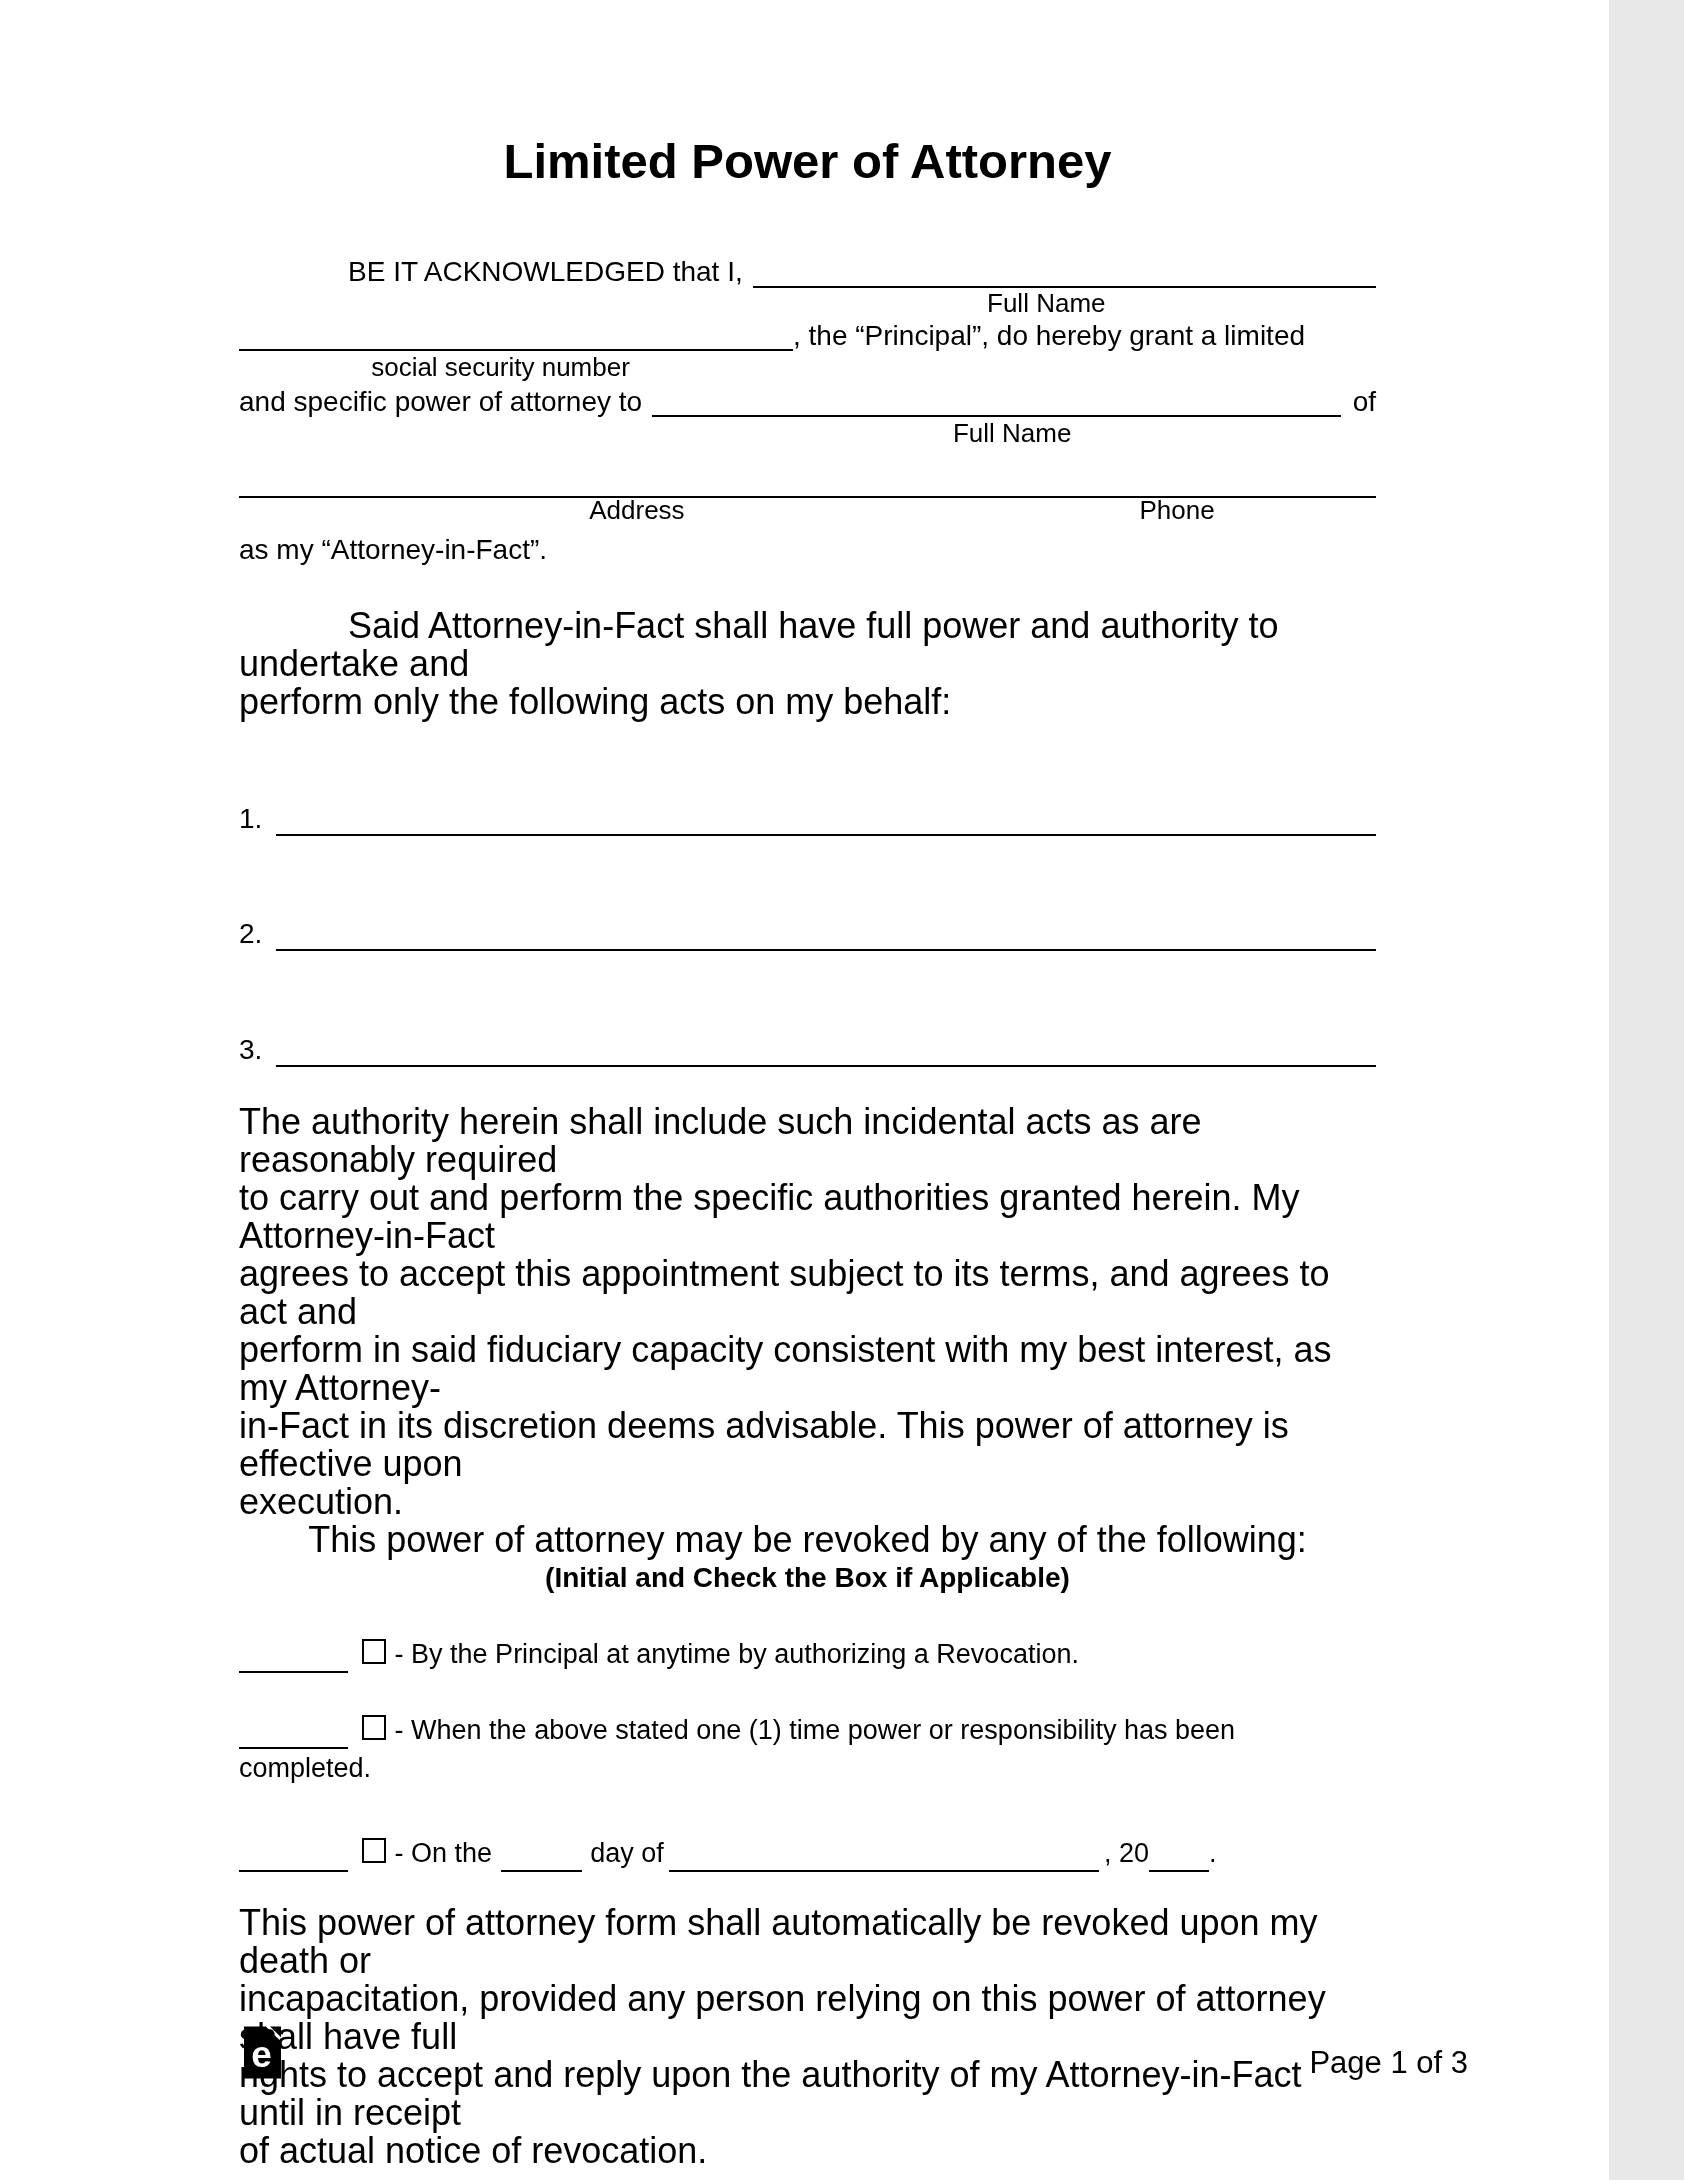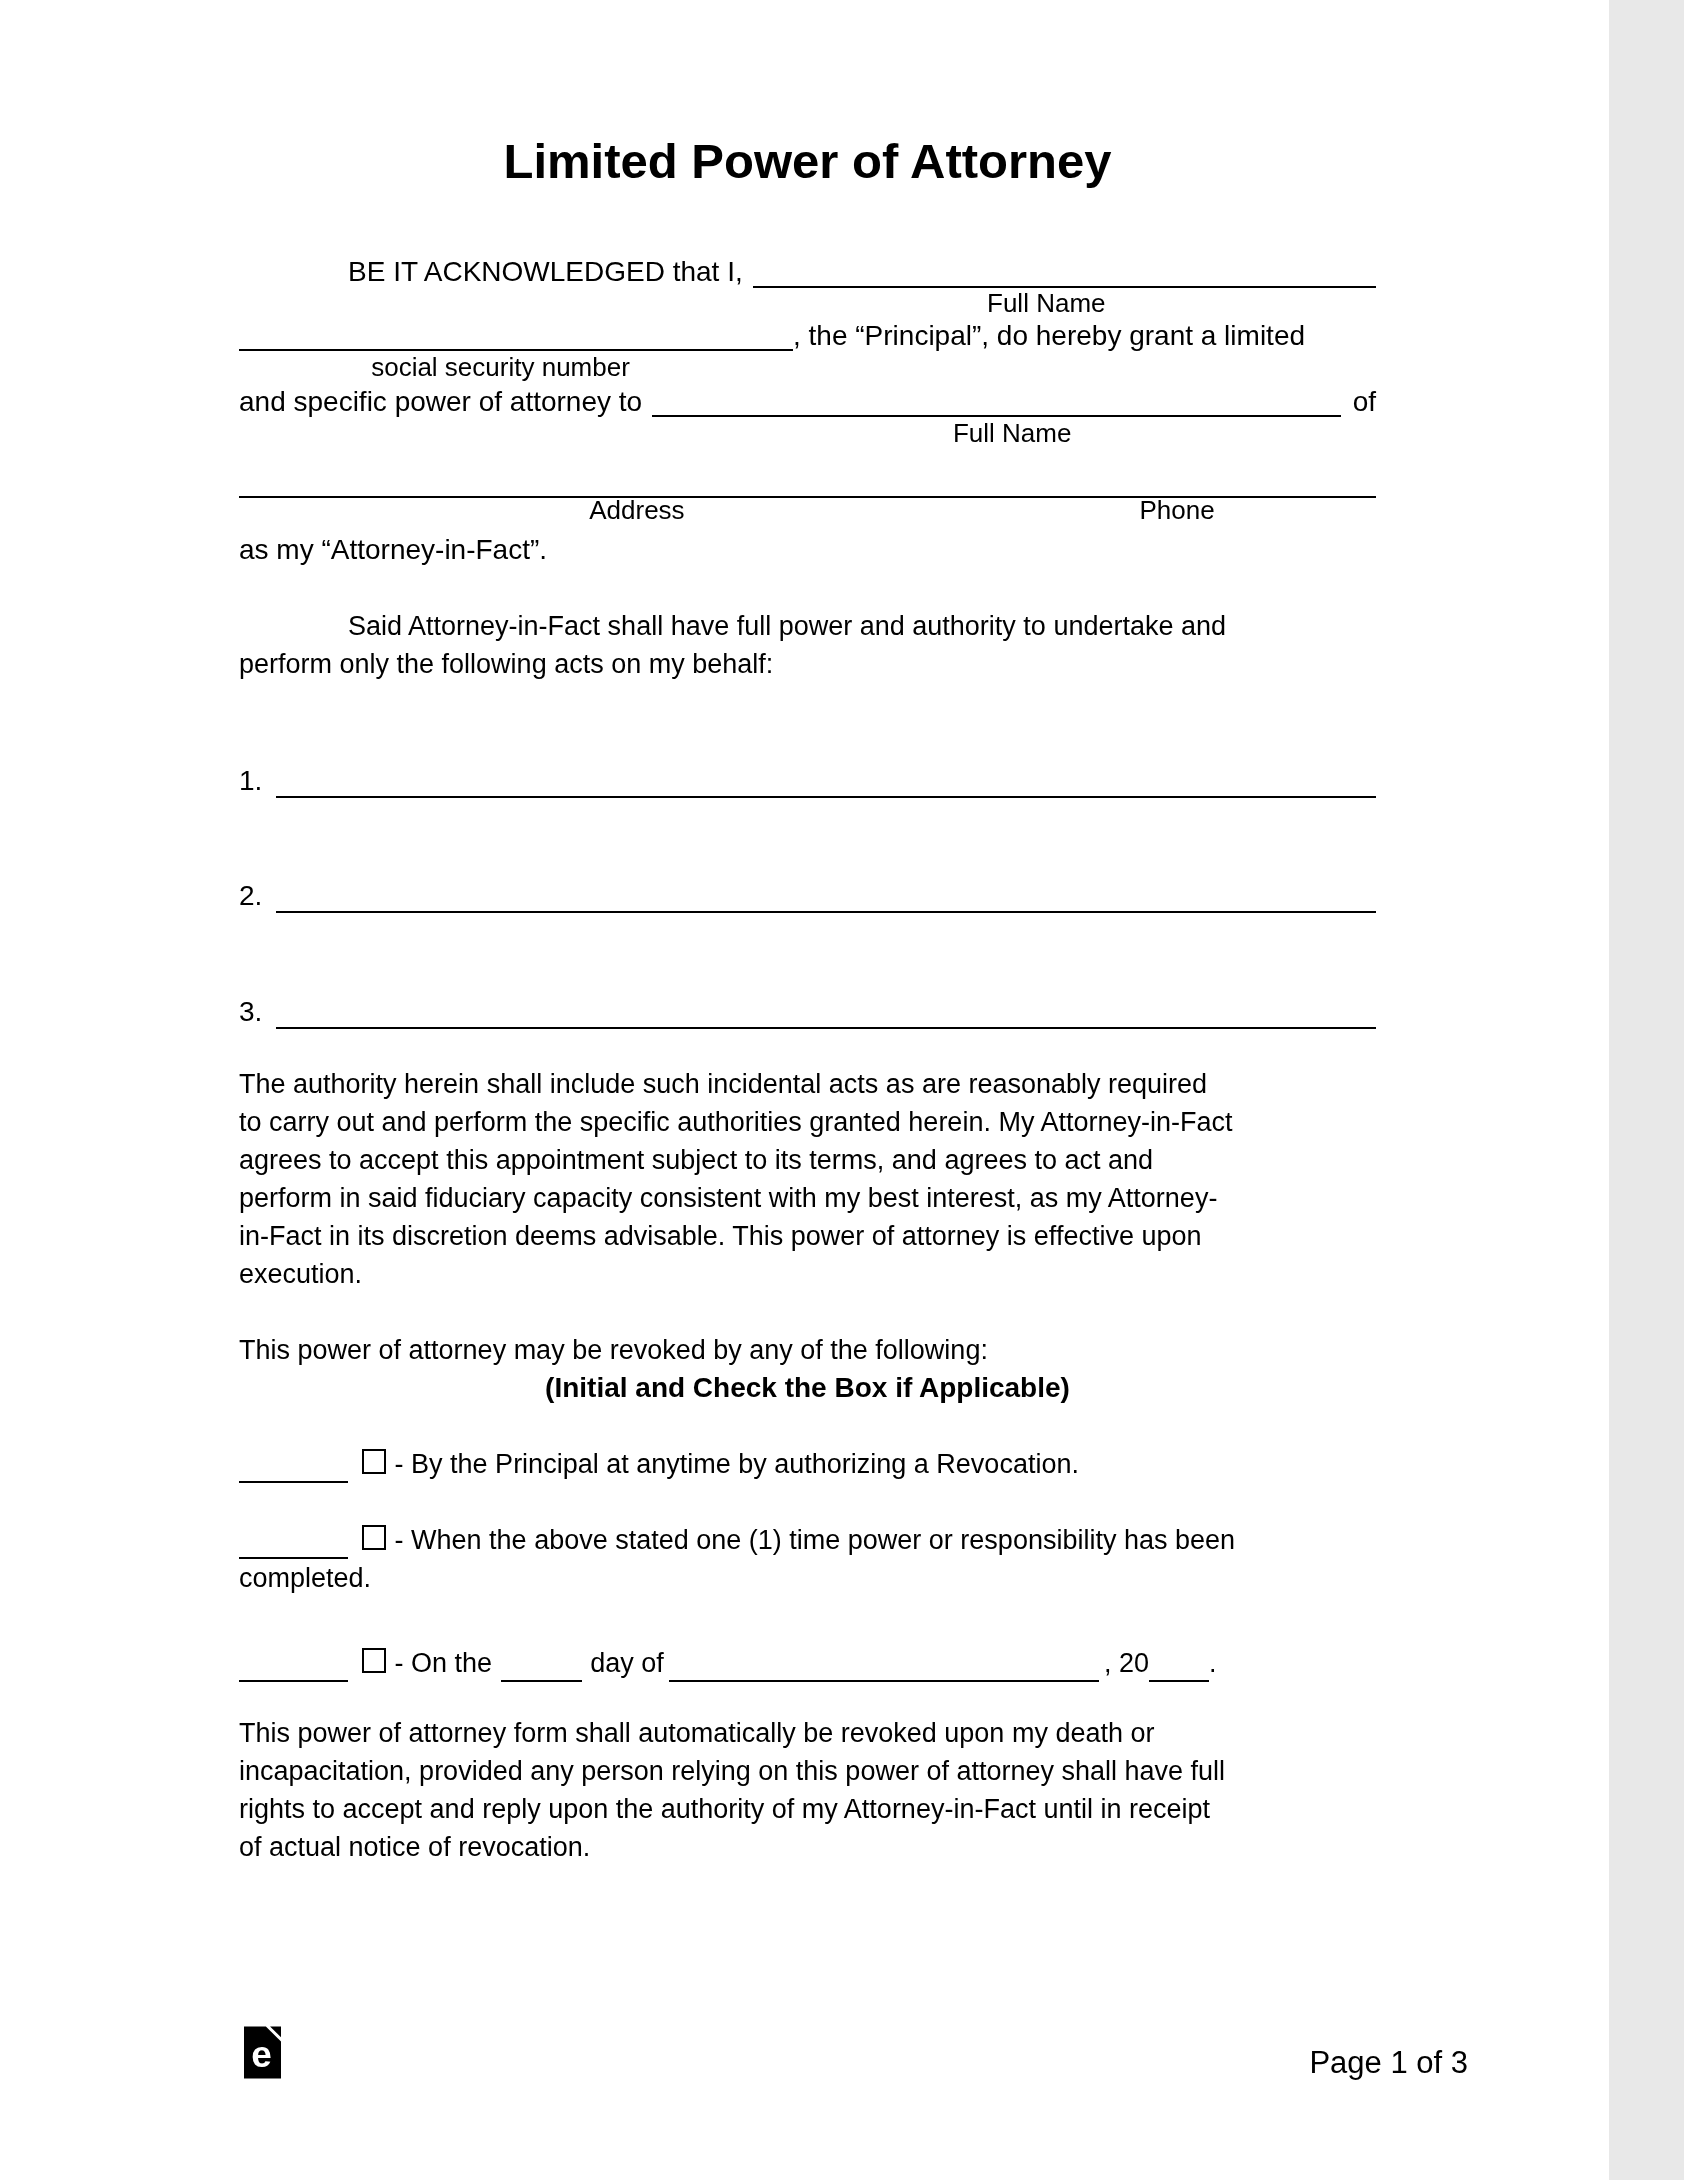--- a/index.html
+++ b/index.html
@@ -48,30 +48,30 @@
     transform:translateX(-50%);
     white-space:nowrap;
   }
   .blank-full{
     height:38px;
     margin-top:12px;
     border-bottom:2.6px solid #000;
   }
   .para{
     margin:0;
-    font-size:27px;
+    font-size:36px;
     line-height:38px;
     white-space:pre-line;
   }
   .indent1{text-indent:109px;}
   .m-para1{margin-top:38px;}
   .m-item1{margin-top:79px;}
   .m-item{margin-top:77px;}
   .m-para2{margin-top:34px;}
-  .m-para3{margin-top:38px;}
+  .m-para3{text-align:center;}
   .m-head{margin-top:27px;}
   .m-cb{margin-top:38px;}
   .m-cb3{margin-top:47px;}
   .m-para4{margin-top:32px;}
   .num-row{
     display:flex;
     align-items:stretch;
     font-size:28px;
     line-height:38px;
     height:38px;

